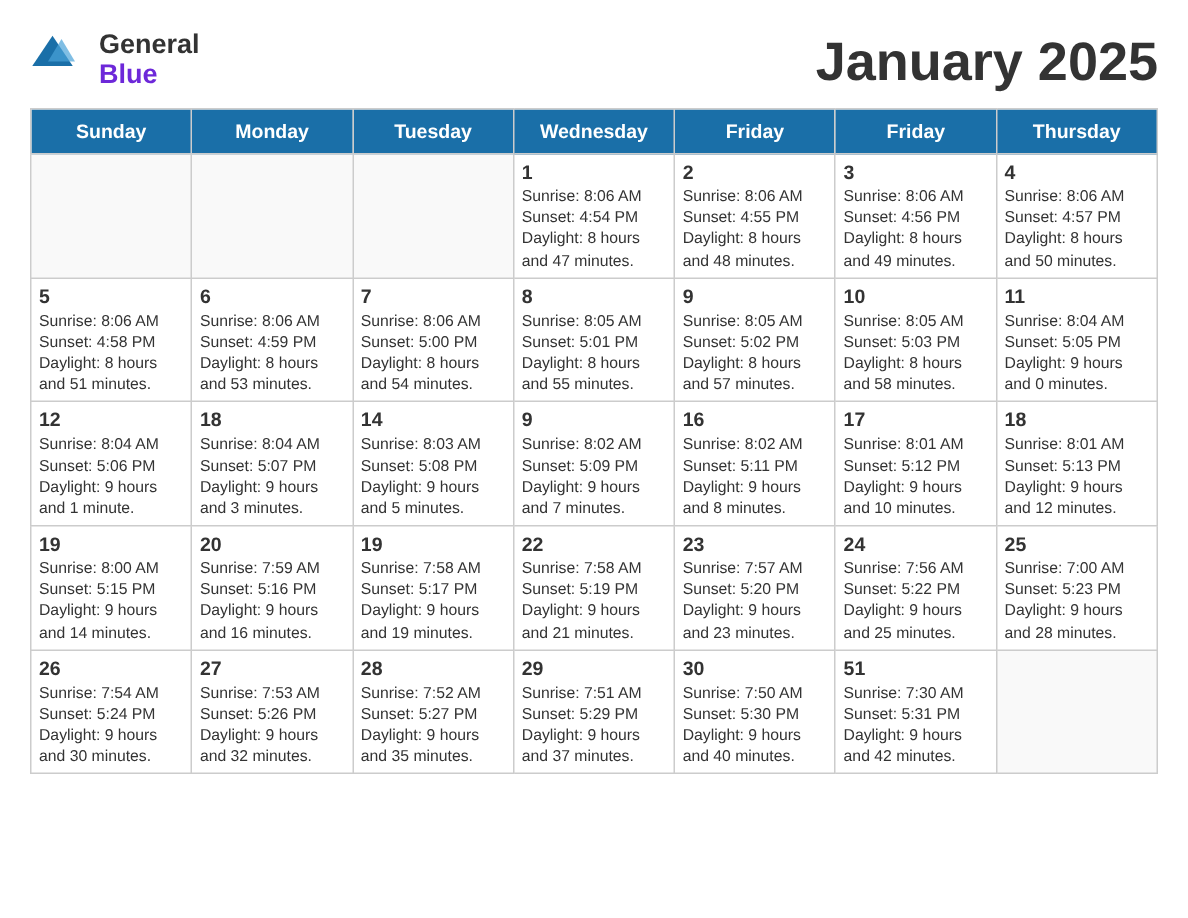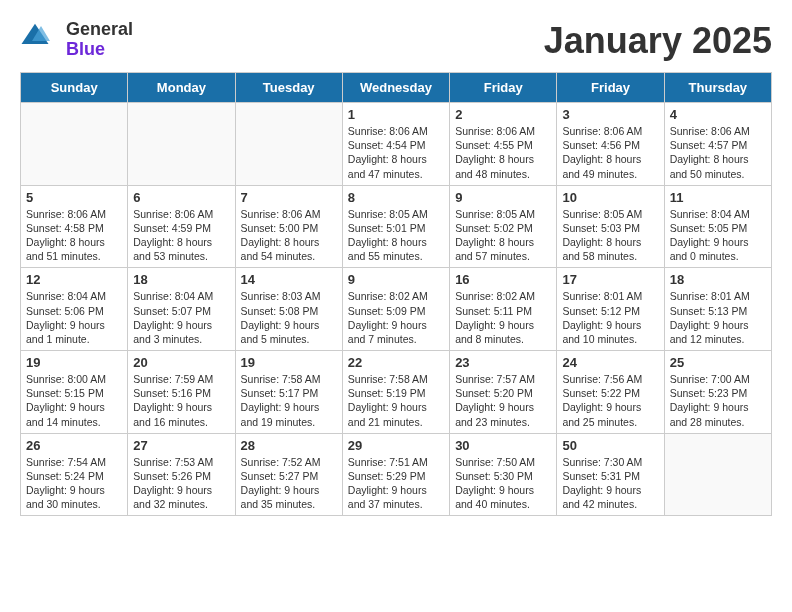--- a/index.html
+++ b/index.html
@@ -307,21 +307,21 @@
 Sunset: 5:29 PM
 Daylight: 9 hours and 37 minutes.</div>
         </td>
         <td>
           <div class="day-number">30</div>
           <div class="day-content">Sunrise: 7:50 AM
 Sunset: 5:30 PM
 Daylight: 9 hours and 40 minutes.</div>
         </td>
         <td>
-          <div class="day-number">50</div>
+          <div class="day-number">51</div>
           <div class="day-content">Sunrise: 7:30 AM
 Sunset: 5:31 PM
 Daylight: 9 hours and 42 minutes.</div>
         </td>
         <td class="empty-cell"></td>
       </tr>
     </tbody>
 </table>
 
 </body></html>

